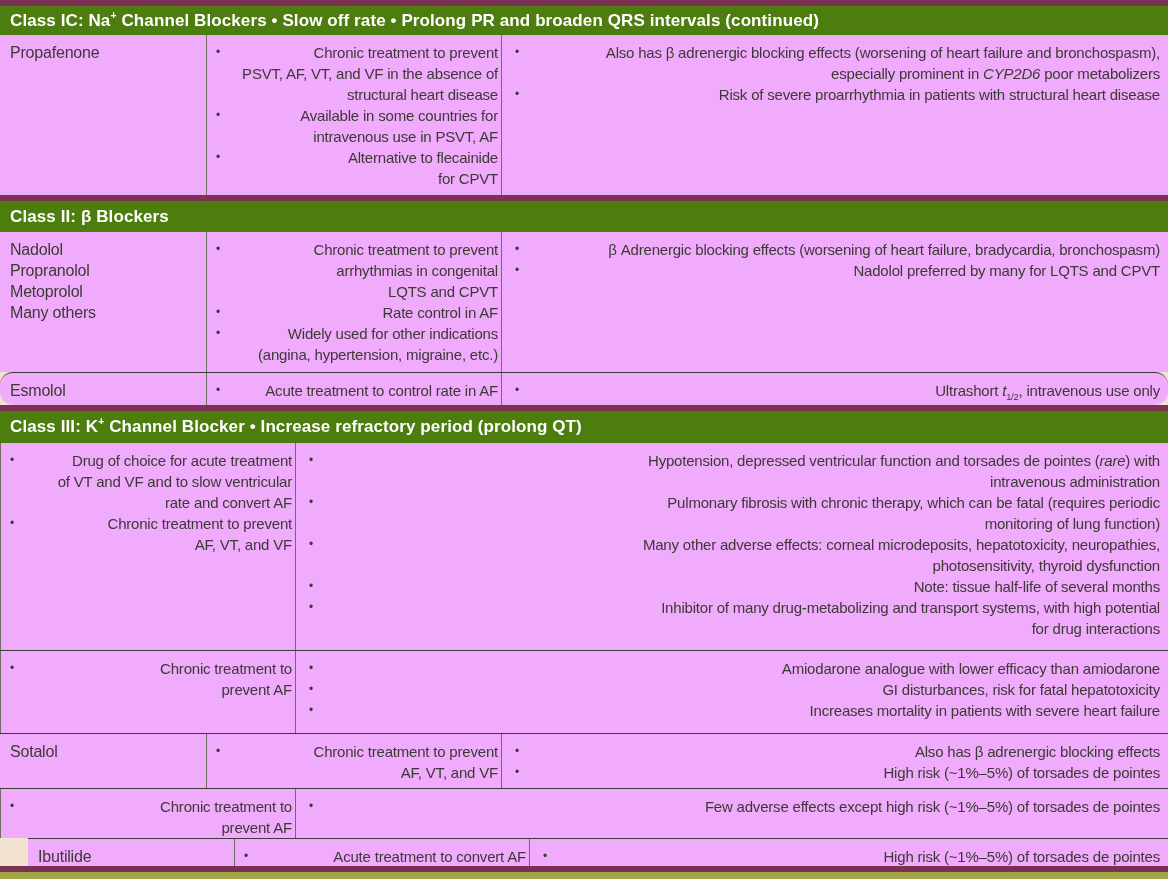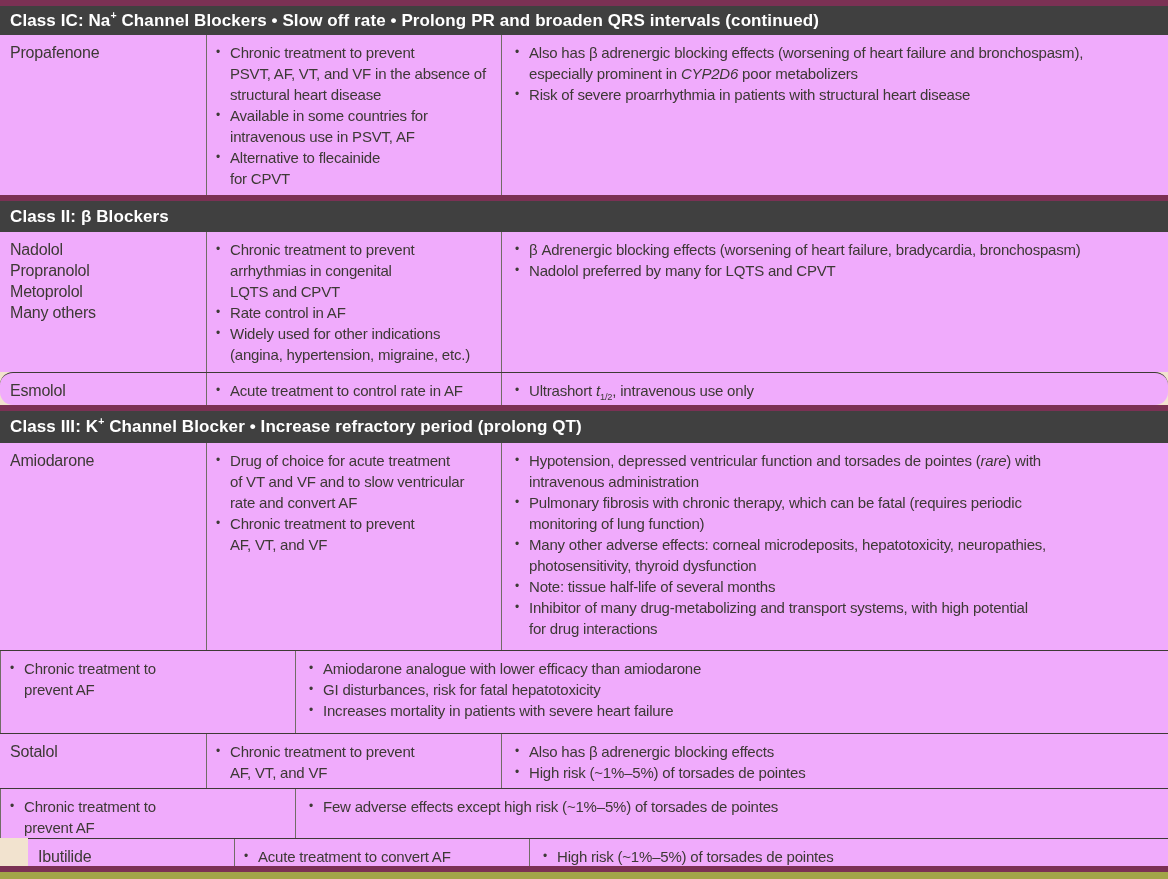--- a/index.html
+++ b/index.html
@@ -11,21 +11,21 @@
   }
   .table {
     width: 1168px; height: 879px;
     display: flex; flex-direction: column;
     background: #f2e3cf; overflow: hidden;
   }
   .maroon-bar { height: 6px; background: #7b3154; flex: none; }
   .olive-bar  { height: 7px; background: #a2a548; flex: none; }
   section { flex: none; }
   .sec-header {
-    background: #404040; color: #ffffff;
+    background: #4d7c0f; color: #ffffff;
     font-weight: bold; font-size: 17px;
     display: flex; align-items: center;
     padding: 0 10px; letter-spacing: 0.1px;
   }
   .h-ic  { height: 29px; }
   .h-ii  { height: 31px; }
   .h-iii { height: 32px; }
   .row { display: flex; background: #f0abfc; }
   .row + .row { border-top: 1px solid #3e3a35; }
   .col { padding-top: 7px; color: #3d3935; }
@@ -35,21 +35,21 @@
     font-size: 16px; line-height: 21px; letter-spacing: -0.2px;
   }
   .col2 {
     width: 296px; flex: none;
     border-left: 1px solid #716d66; border-right: 1px solid #716d66;
     padding-left: 8px; padding-right: 3px;
   }
   .col3 { flex: 1; padding-left: 12px; padding-right: 8px; }
   .bullet { display: flex; font-size: 15px; line-height: 21px; letter-spacing: -0.2px; }
   .dot { flex: none; width: 15px; font-size: 12px; line-height: 21px; padding-left: 1px; }
-  .txt { flex: 1; }
+  .txt { flex: 1; text-align: right; }
   em { font-style: italic; }
   sup { font-size: 0.62em; vertical-align: super; line-height: 0; }
   sub { font-size: 0.62em; vertical-align: sub; line-height: 0; }
 </style>
 </head>
 <body>
 
 <div class="table">
   <div class="maroon-bar"></div>
 
@@ -147,23 +147,20 @@
   </section>
 
   <div class="maroon-bar"></div>
 
   <section>
     <div class="sec-header h-iii">
       <span>Class III: K<sup>+</sup> Channel Blocker • Increase refractory period (prolong QT)</span>
     </div>
     <div class="rows">
         <div class="row" style="height: 207px;">
-          <div class="col col1">
-            <div>Amiodarone</div>
-          </div>
           <div class="col col2">
             <div class="bullet">
               <span class="dot">•</span>
               <span class="txt">Drug of choice for acute treatment<br>of VT and VF and to slow ventricular<br>rate and convert AF</span>
             </div>
             <div class="bullet">
               <span class="dot">•</span>
               <span class="txt">Chronic treatment to prevent<br>AF, VT, and VF</span>
             </div>
           </div>

